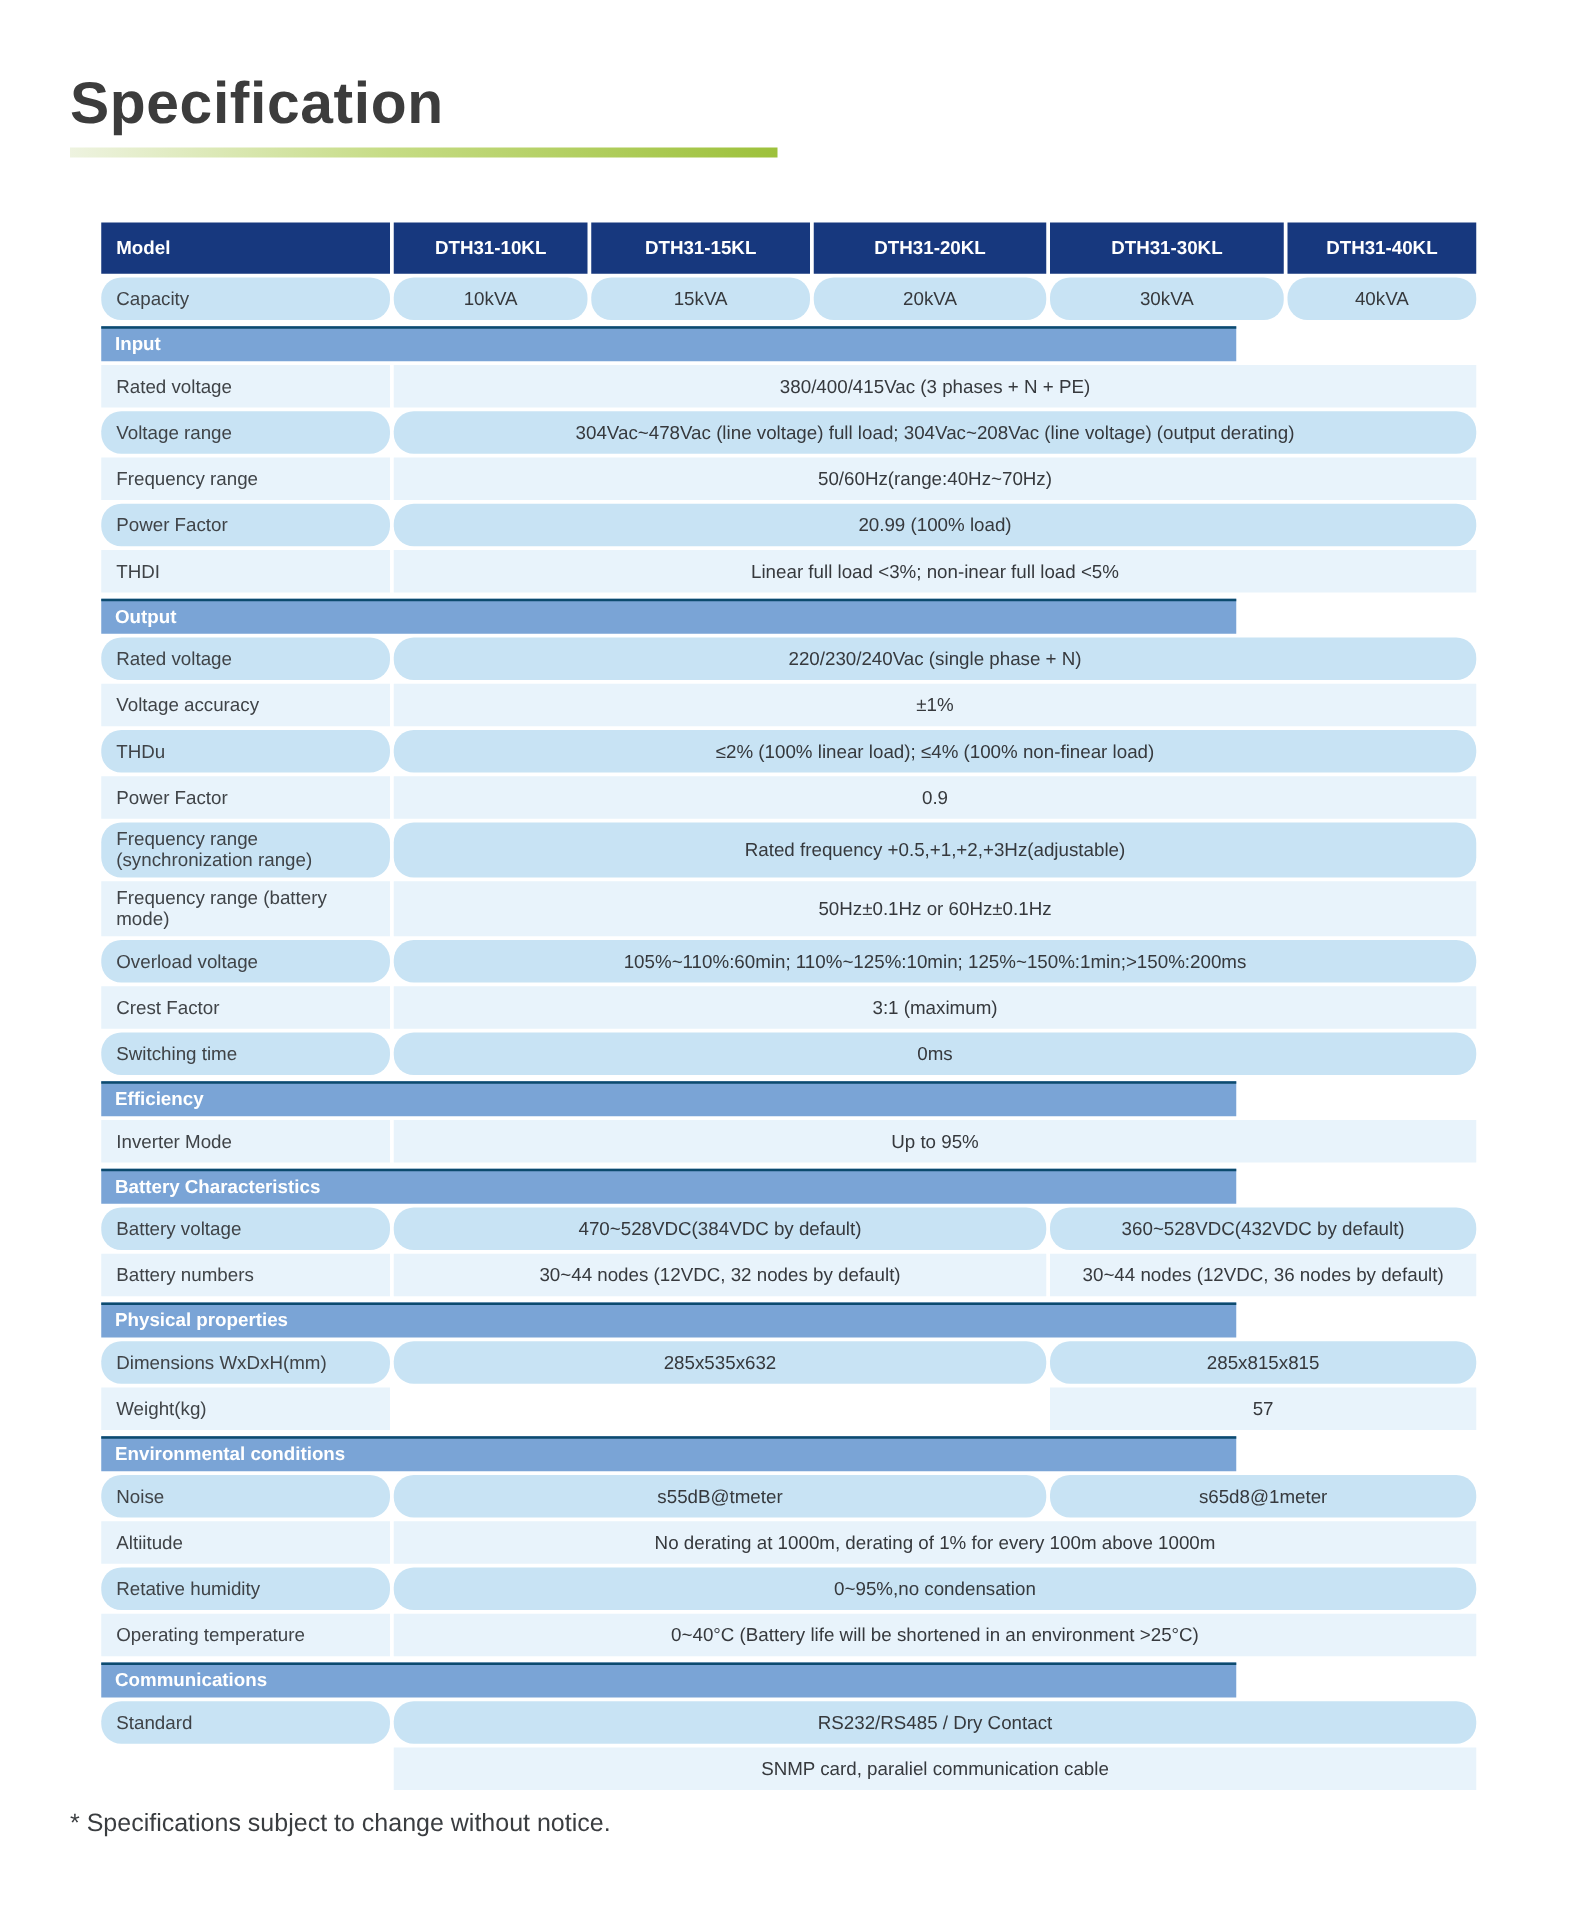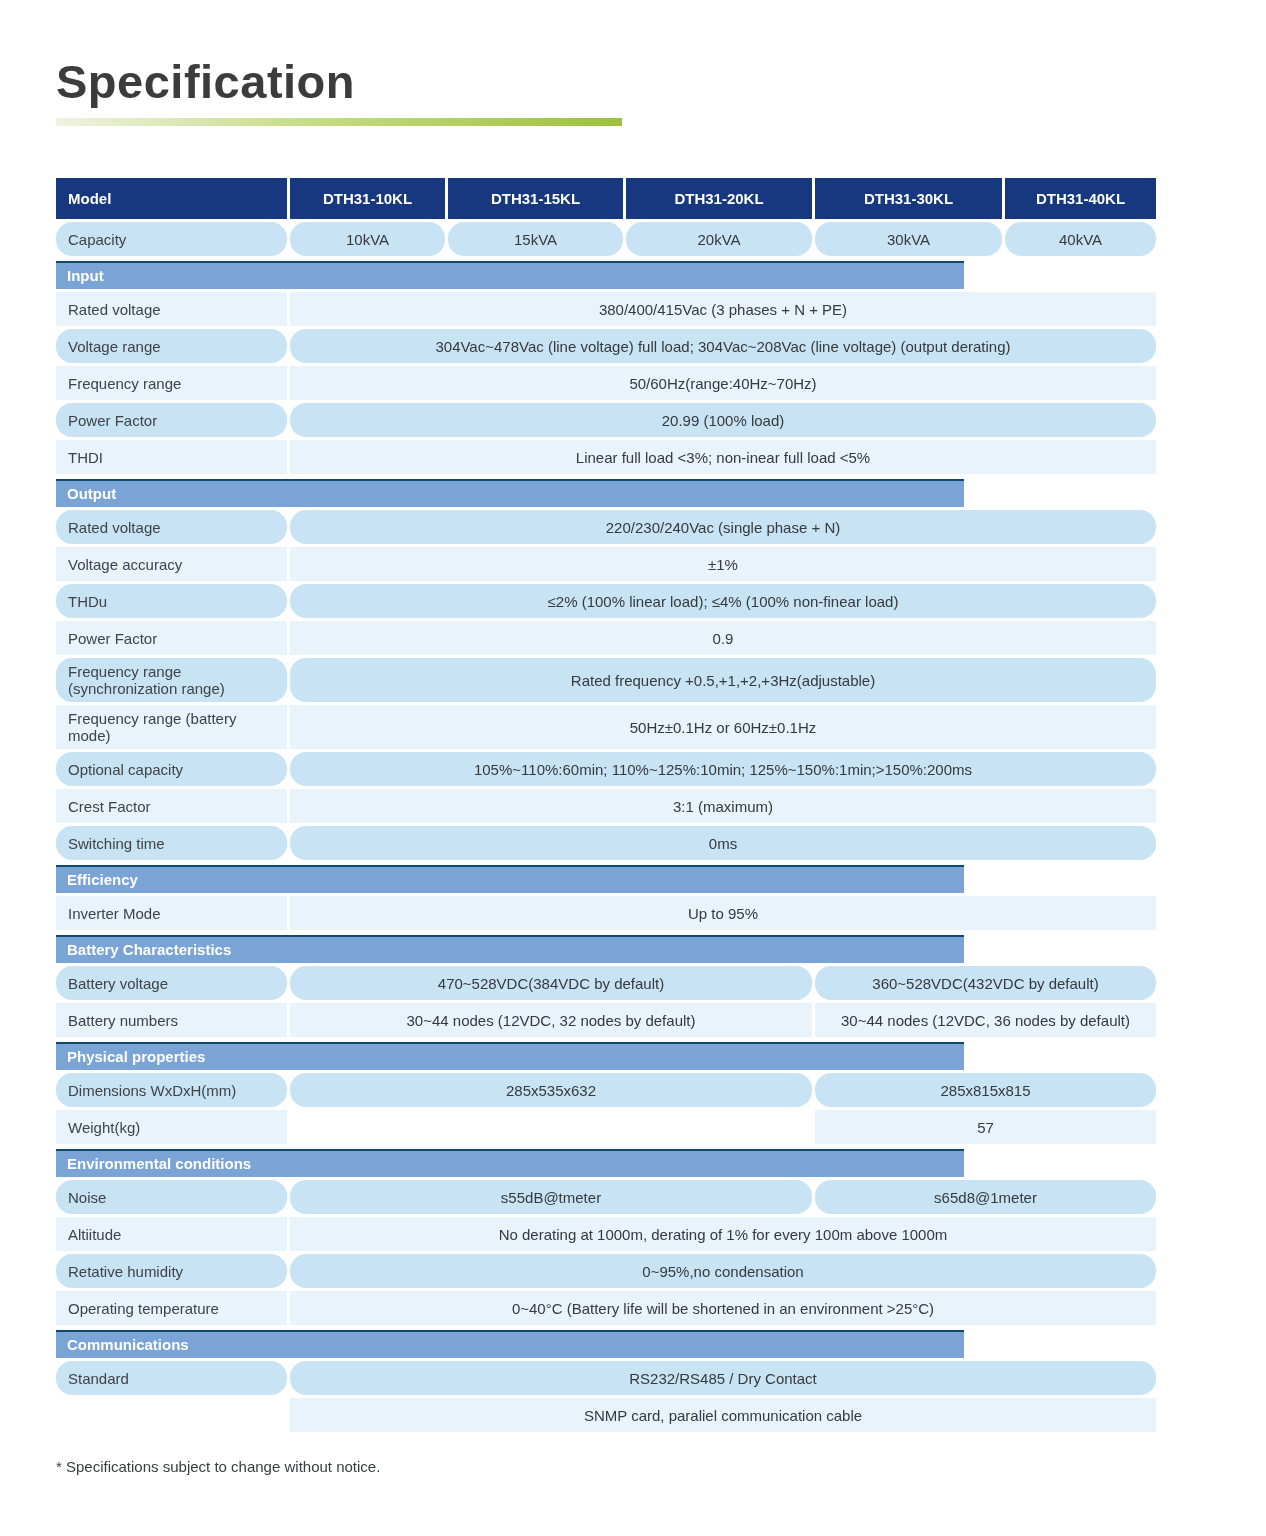--- a/index.html
+++ b/index.html
@@ -13,21 +13,21 @@
 
   .page-title {
     font-size: 47px; font-weight: bold; color: #3c3c3c;
     letter-spacing: 0.5px; margin: 0; line-height: 52px;
   }
   .title-underline {
     width: 566px; height: 8px; margin-top: 10px;
     background: linear-gradient(to right, #eef3e0, #c6dc85 45%, #9dc13b);
   }
 
-  .spec-table { width: 908px; margin-top: 52px; }
+  .spec-table { width: 908px; margin-top: 52px; margin-left: 25px; }
 
   .t-row {
     display: grid;
     grid-template-columns: 231px 155px 175px 186px 187px 151px;
     column-gap: 3px;
     margin-bottom: 3px;
   }
   .cell {
     display: flex; align-items: center;
     min-height: 34px; box-sizing: border-box;
@@ -49,21 +49,21 @@
   .span-left { grid-column: 2 / span 3; }
   .span-right { grid-column: 5 / span 2; }
 
   .section-bar {
     background: #7aa4d6; border-top: 2px solid #0c4a6e;
     color: #ffffff; font-weight: bold; font-size: 15px;
     padding: 4px 10px 5px 11px; margin: 5px 0 3px 0;
     box-sizing: border-box;
   }
 
-  .footnote { font-size: 15px; color: #3a3d40; margin-top: 26px; }
+  .footnote { font-size: 20px; color: #3a3d40; margin-top: 16px; }
 </style>
 </head>
 <body>
 
 <div class="page">
   <h1 class="page-title">Specification</h1>
   <div class="title-underline"></div>
 
   <div class="spec-table" id="spec-table">
       <div class="t-row header-row">
@@ -122,21 +122,21 @@
       </div>
       <div class="t-row row-a">
         <div class="cell label-cell">Frequency range (synchronization range)</div>
         <div class="cell value-cell span-full">Rated frequency +0.5,+1,+2,+3Hz(adjustable)</div>
       </div>
       <div class="t-row row-b">
         <div class="cell label-cell">Frequency range (battery mode)</div>
         <div class="cell value-cell span-full">50Hz±0.1Hz or 60Hz±0.1Hz</div>
       </div>
       <div class="t-row row-a">
-        <div class="cell label-cell">Optional capacity</div>
+        <div class="cell label-cell">Overload voltage</div>
         <div class="cell value-cell span-full">105%~110%:60min; 110%~125%:10min; 125%~150%:1min;&gt;150%:200ms</div>
       </div>
       <div class="t-row row-b">
         <div class="cell label-cell">Crest Factor</div>
         <div class="cell value-cell span-full">3:1 (maximum)</div>
       </div>
       <div class="t-row row-a">
         <div class="cell label-cell">Switching time</div>
         <div class="cell value-cell span-full">0ms</div>
       </div>

